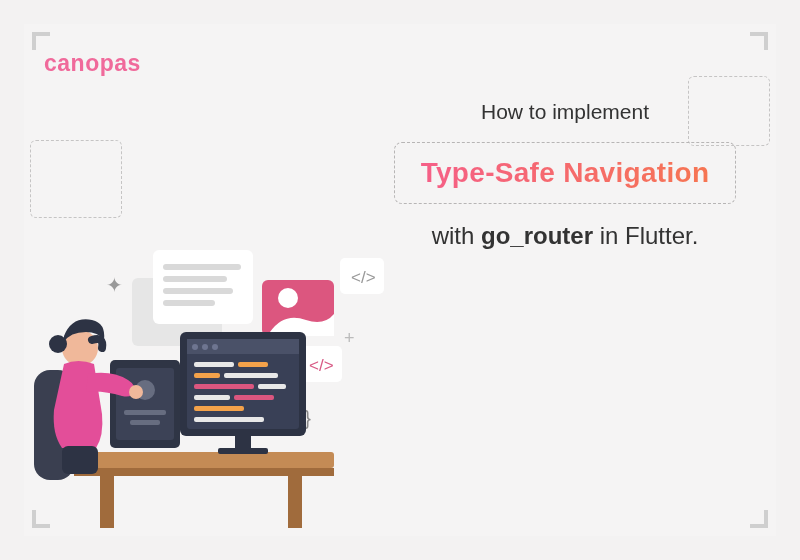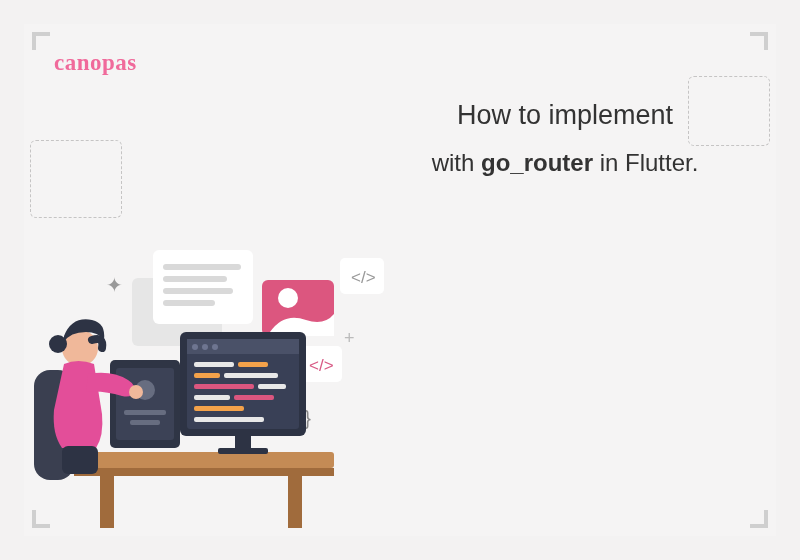--- a/index.html
+++ b/index.html
@@ -25,35 +25,34 @@
     .tr { top: 8px; right: 8px; }
     .bl { bottom: 8px; left: 8px; }
     .br { bottom: 8px; right: 8px; }
     .tl::before{top:0;left:0}.tl::after{top:0;left:0}
     .tr::before{top:0;right:0}.tr::after{top:0;right:0}
     .bl::before{bottom:0;left:0}.bl::after{bottom:0;left:0}
     .br::before{bottom:0;right:0}.br::after{bottom:0;right:0}
 
     .logo {
       position: absolute;
-      top: 50px; left: 54px;
+      top: 50px; left: 44px;
       font-size: 23px;
       font-weight: 600;
       color: #f06a9b;
       letter-spacing: 0.5px;
-      font-family: Liberation Serif, serif;
     }
 
     .headline {
       position: absolute;
       top: 100px; left: 370px; right: 40px;
       display: flex; flex-direction: column; align-items: center; gap: 18px;
     }
     .line-top {
-      font-size: 27px;
+      font-size: 21px;
       font-weight: 500;
       color: #333;
     }
     .badge {
       border: 1.5px dashed #b7b5b5;
       border-radius: 8px;
       padding: 14px 26px;
       font-size: 28px;
       font-weight: 700;
       background: linear-gradient(90deg, #f55d8c 0%, #f6774d 100%);
@@ -96,20 +95,21 @@
   <div class="corner br"></div>
 </div>
 
 <div class="logo">canopas</div>
 
 <div class="deco-square deco1"></div>
 <div class="deco-square deco2"></div>
 
 <div class="headline">
   <div class="line-top">How to implement</div>
+  <div class="badge">Type-Safe Navigation</div>
   <div class="line-bottom">
     <span>with </span><span class="pkg">go_router</span><span> in Flutter.</span>
   </div>
 </div>
 
 <div class="illus">
   <svg viewBox="0 0 400 290">
 
     <g>
       <rect x="92" y="38" width="90" height="68" rx="6" fill="#e6e6e6"></rect>

